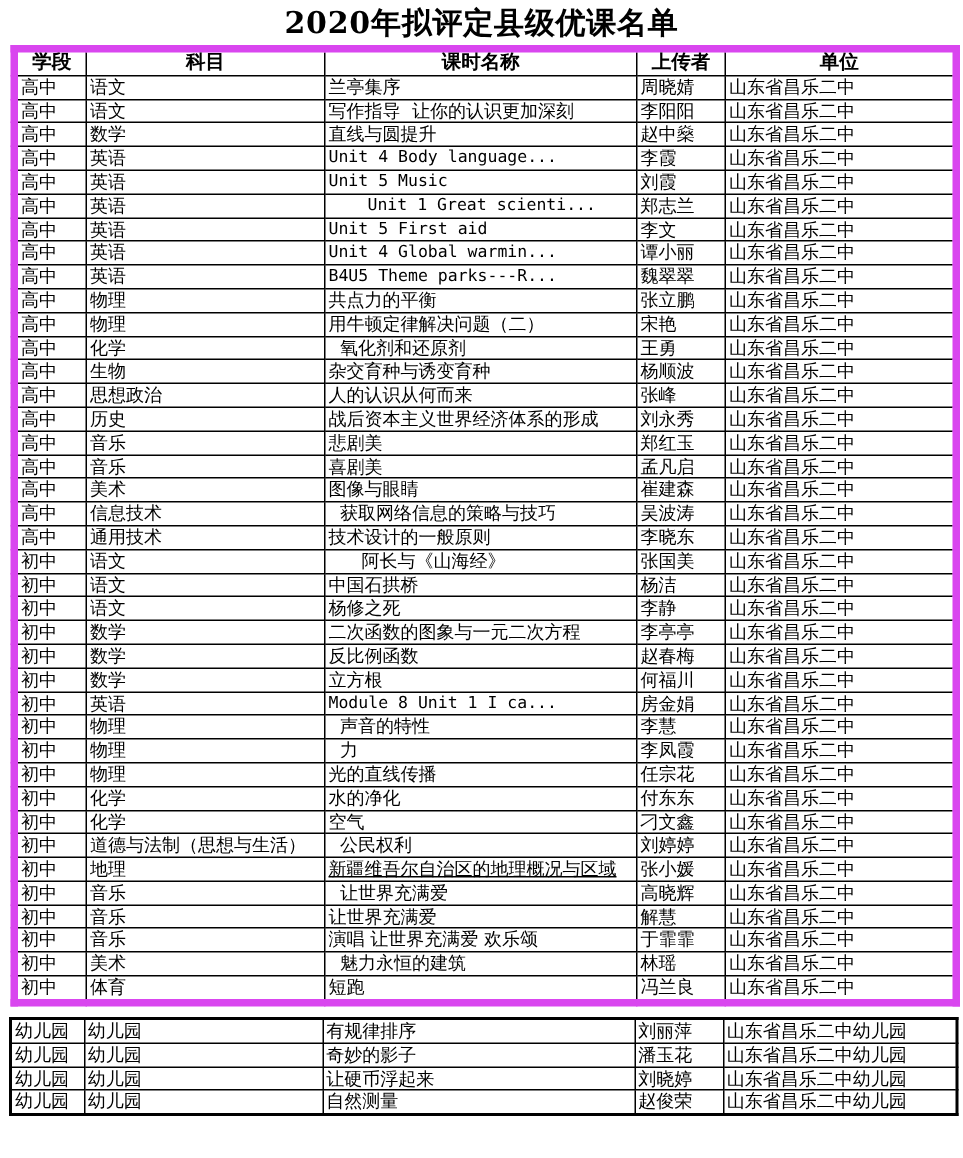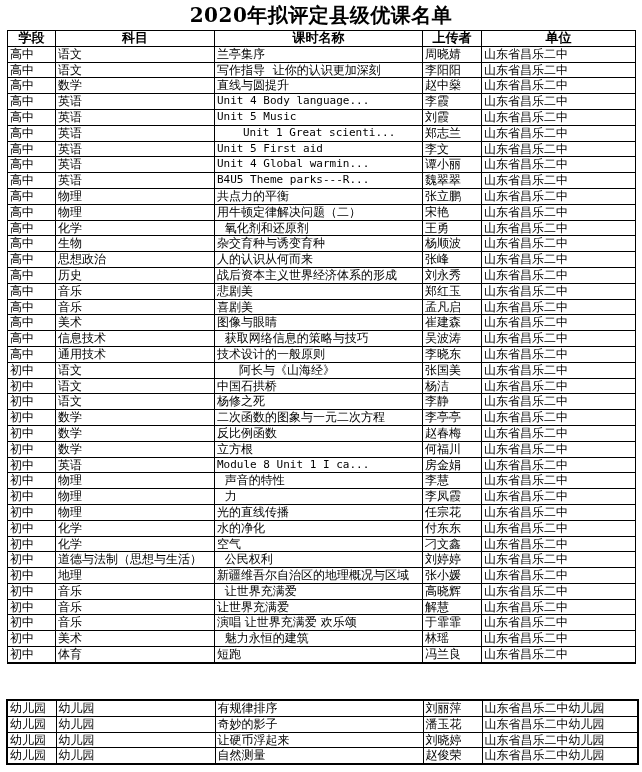--- a/index.html
+++ b/index.html
@@ -3,26 +3,26 @@
 <meta charset="utf-8">
 <style>
   html, body { margin: 0; padding: 0; background: #ffffff; }
   body { width: 642px; height: 772px; position: relative; overflow: hidden;
          font-family: "DejaVu Sans", "Liberation Sans", sans-serif; color: #000; }
   .title { position: absolute; left: 0; top: 2px; width: 642px; text-align: center;
            font-family: "DejaVu Serif", "Liberation Serif", serif; font-weight: bold;
            font-size: 20px; line-height: 26px; letter-spacing: 0.5px; }
   table { position: absolute; border-collapse: collapse; table-layout: fixed; }
   #main-table { left: 7px; top: 30px; width: 628px; }
-  #kg-table { left: 6px; top: 699px; width: 631px; border: 2px solid #000; font-family: Liberation Serif, serif; }
+  #kg-table { left: 6px; top: 678px; width: 631px; border: 2px solid #000; font-family: Liberation Serif, serif; }
   td, th { border: 1px solid #000; padding: 0 0 0 2px; height: 14.8px; line-height: 14.8px;
            font-size: 12px; white-space: nowrap; overflow: hidden; text-align: left;
            font-weight: normal; }
   th { font-weight: bold; text-align: center; font-size: 13px; padding: 0; }
-  #main-table { border: 1px solid #d946ef; }
+  #main-table { border: 5px solid #d946ef; }
   #main-table tr:last-child td { border-bottom: 2px solid #000; }
   .mono { font-family: "DejaVu Sans Mono", "Liberation Mono", monospace; font-size: 11px; }
   col.c1 { width: 48px; } col.c2 { width: 159px; } col.c3 { width: 208px; }
   col.c4 { width: 59px; } col.c5 { width: 154px; }
   #kg-table col.c1 { width: 49px; } #kg-table col.c5 { width: 156px; }
 </style>
 </head>
 <body>
 
 <div class="title">2020年拟评定县级优课名单</div>
@@ -272,21 +272,21 @@
       <tr>
         <td>初中</td>
         <td>道德与法制（思想与生活）</td>
         <td style="white-space: pre;">  公民权利</td>
         <td>刘婷婷</td>
         <td>山东省昌乐二中</td>
       </tr>
       <tr>
         <td>初中</td>
         <td>地理</td>
-        <td style="white-space: pre;">新疆维吾尔自治区的地理概况与区域</td>
+        <td style="white-space: pre; text-decoration: underline;">新疆维吾尔自治区的地理概况与区域</td>
         <td>张小媛</td>
         <td>山东省昌乐二中</td>
       </tr>
       <tr>
         <td>初中</td>
         <td>音乐</td>
         <td style="white-space: pre;">  让世界充满爱</td>
         <td>高晓辉</td>
         <td>山东省昌乐二中</td>
       </tr>

